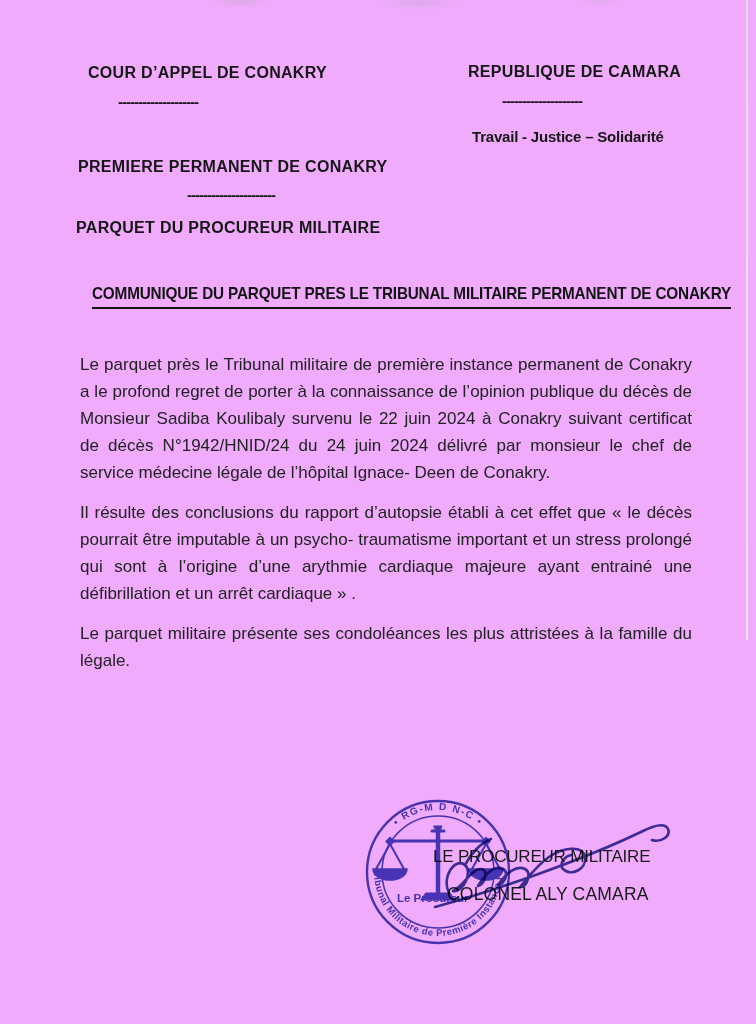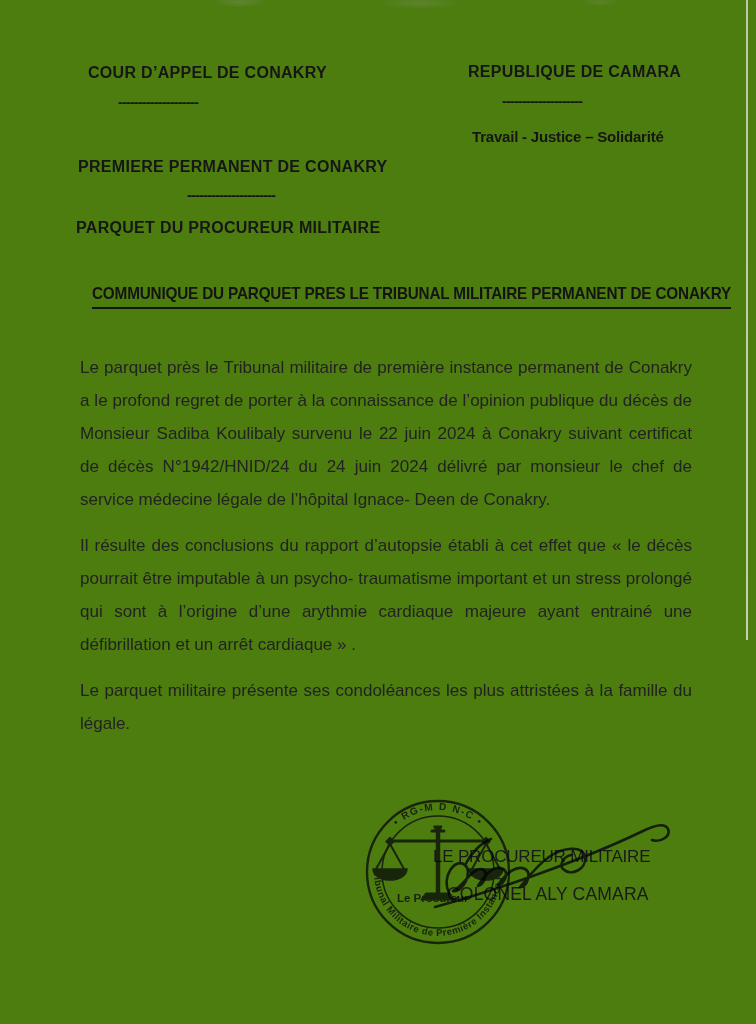--- a/index.html
+++ b/index.html
@@ -1,19 +1,19 @@
 <!DOCTYPE html>
 <html><head>
 <meta charset="utf-8">
 <style>
   html,body{margin:0;padding:0;background:#e8e8e8;}
   .page{
     position:relative;
     width:756px;height:1024px;
-    background:#4d7c0f;
+    background:#f0abfc;
     overflow:hidden;
     font-family:"Liberation Sans", sans-serif;
     color:#1e1e1e;
   }
   
   .smudge-top{
     position:absolute;top:0;left:120px;width:520px;height:16px;
     background:
       radial-gradient(40px 8px at 120px 2px, rgba(150,160,160,.25), transparent 70%),
       radial-gradient(60px 9px at 300px 3px, rgba(150,160,160,.22), transparent 70%),
@@ -31,21 +31,21 @@
   .doc-title{
     font-weight:bold;font-size:17px;letter-spacing:-.2px;color:#141414;
     border-bottom:2.5px solid #141414;padding-bottom:3px;
     transform:scaleX(.9);transform-origin:left center;
   }
   .body-text{
     position:absolute;left:80px;top:351px;width:612px;
   }
   .body-text p{
     margin:0 0 13px 0;
-    font-size:17px;line-height:33px;
+    font-size:17px;line-height:27px;
     text-align:justify;color:#222;
   }
   .closing-text{font-size:17px;letter-spacing:-.2px;color:#1a1a1a;}
   .sig-name{font-size:17.5px;letter-spacing:.2px;color:#1a1a1a;}
   .stamp-wrap{
     position:absolute;left:363px;top:797px;width:150px;height:150px;
     mix-blend-mode:multiply;opacity:.92;z-index:3;
   }
   .sig-wrap{
     position:absolute;left:425px;top:803px;width:290px;height:112px;

